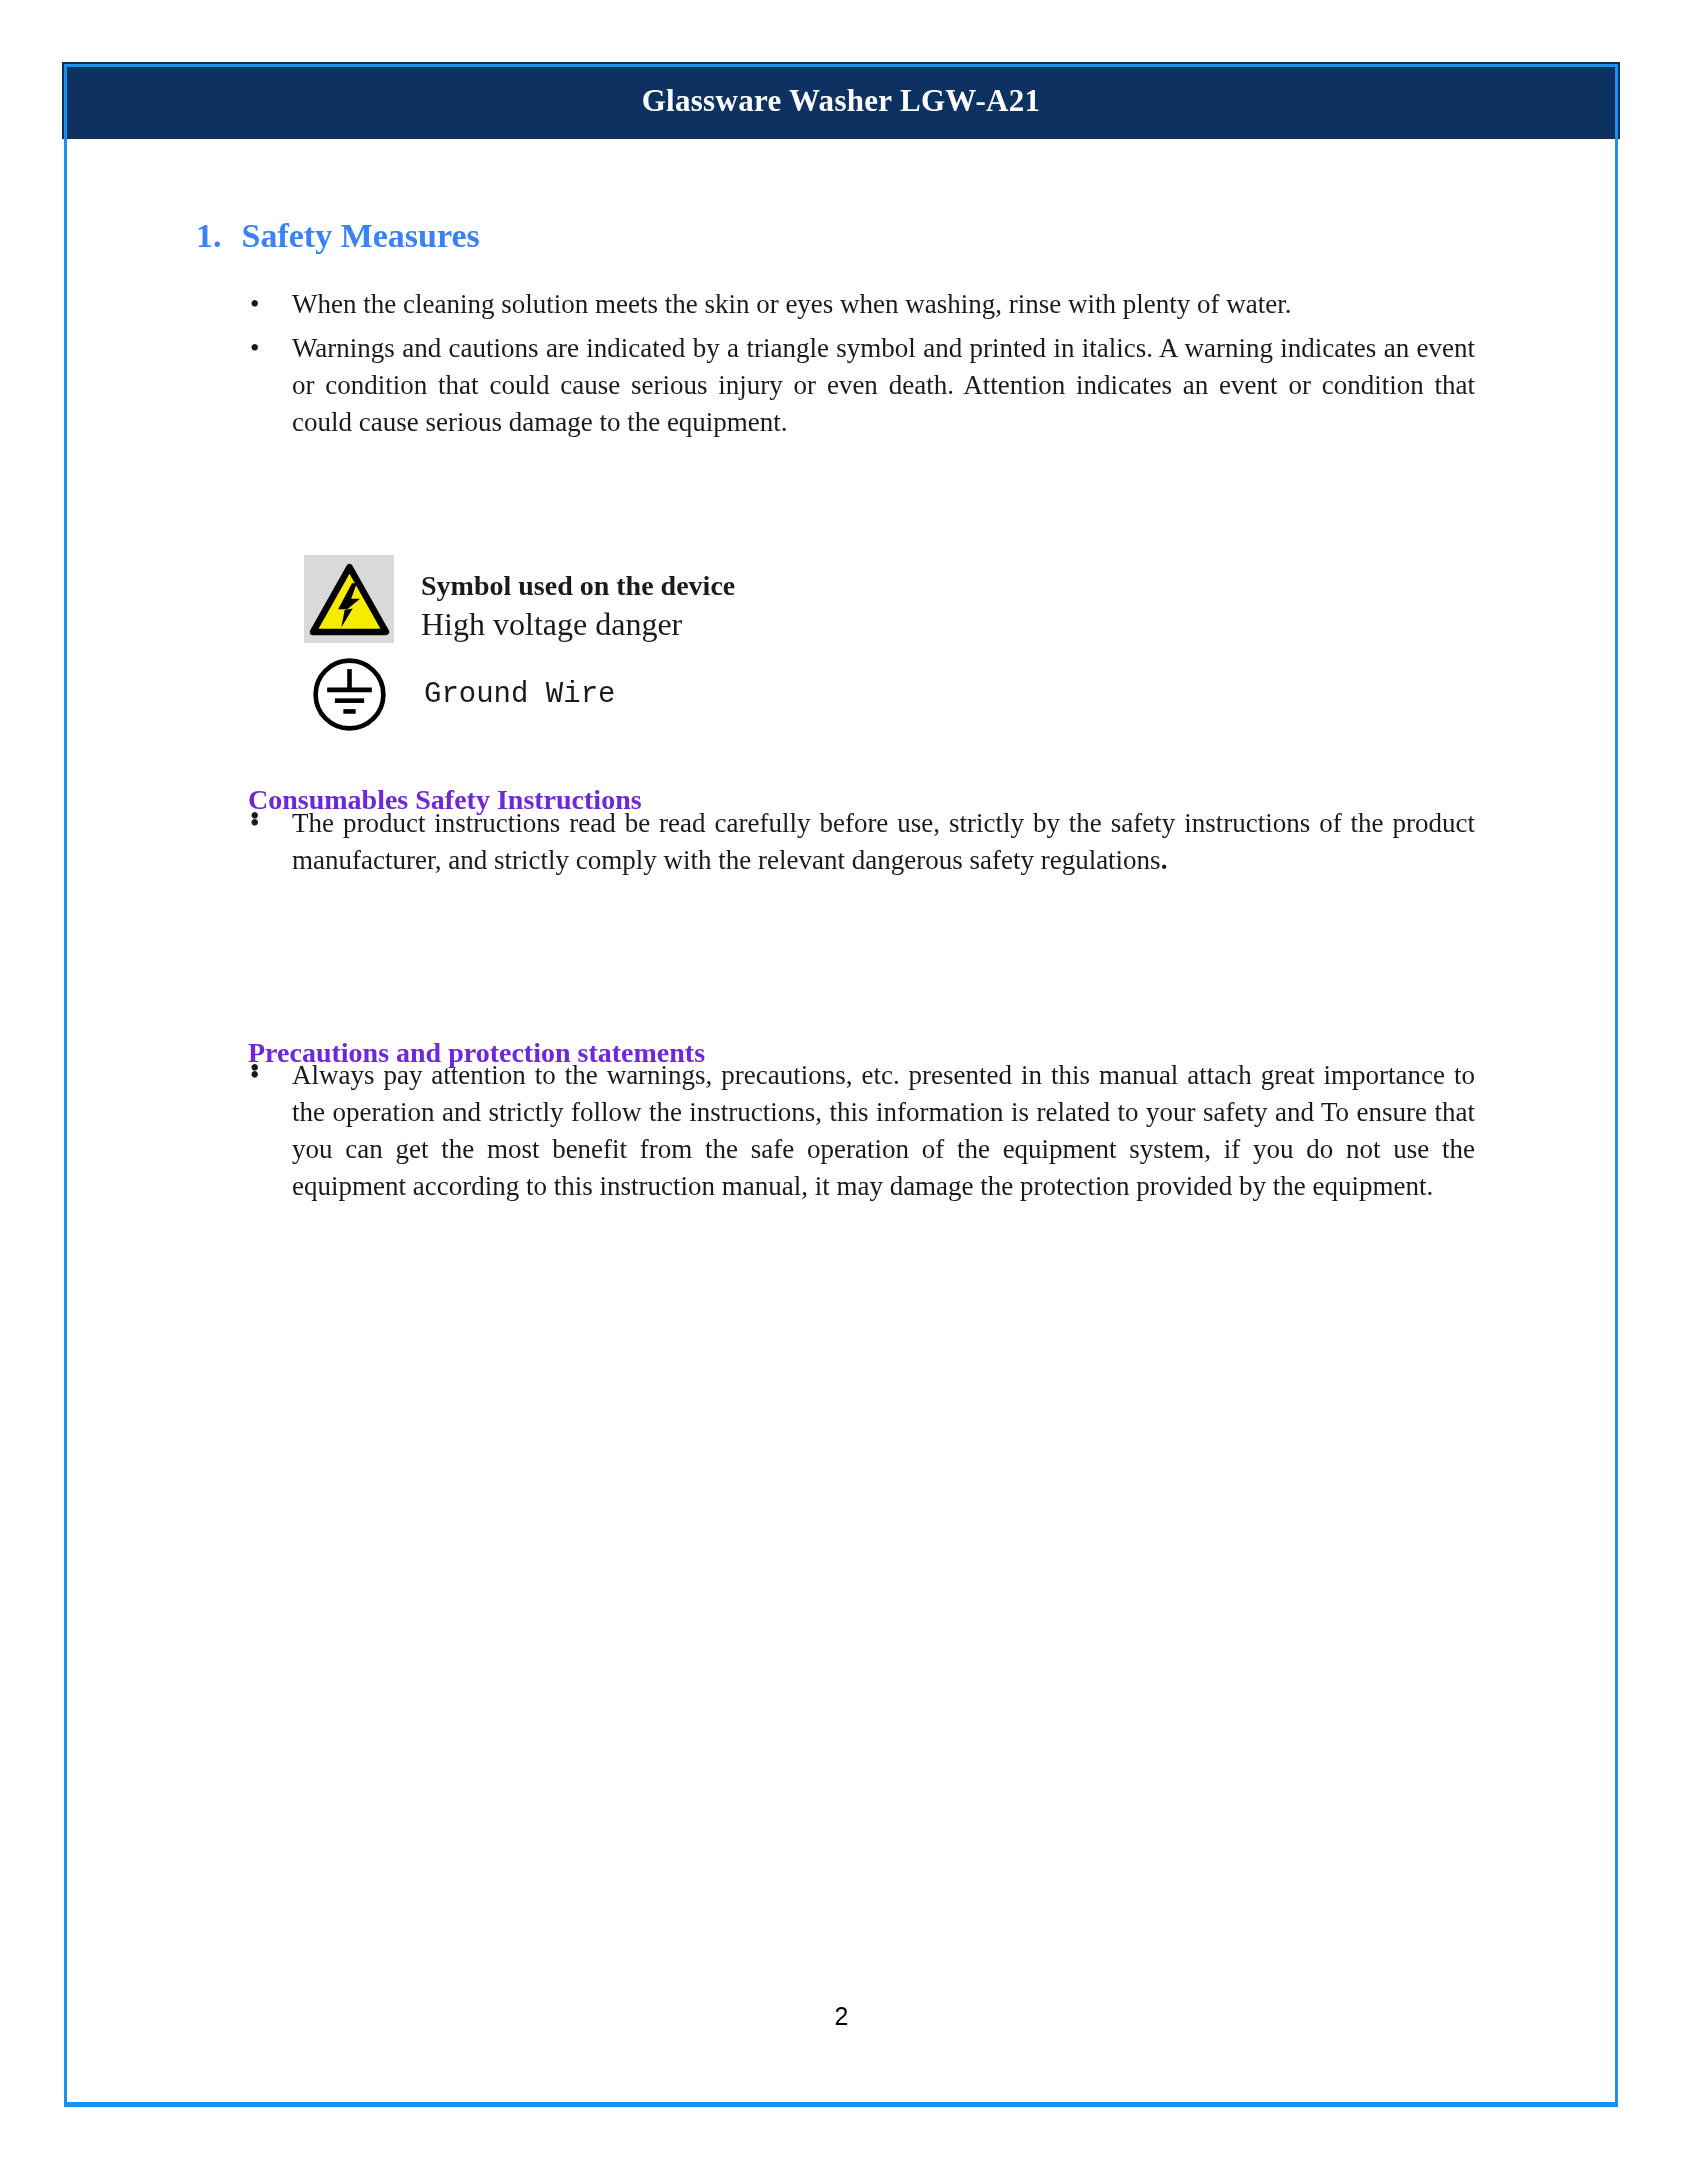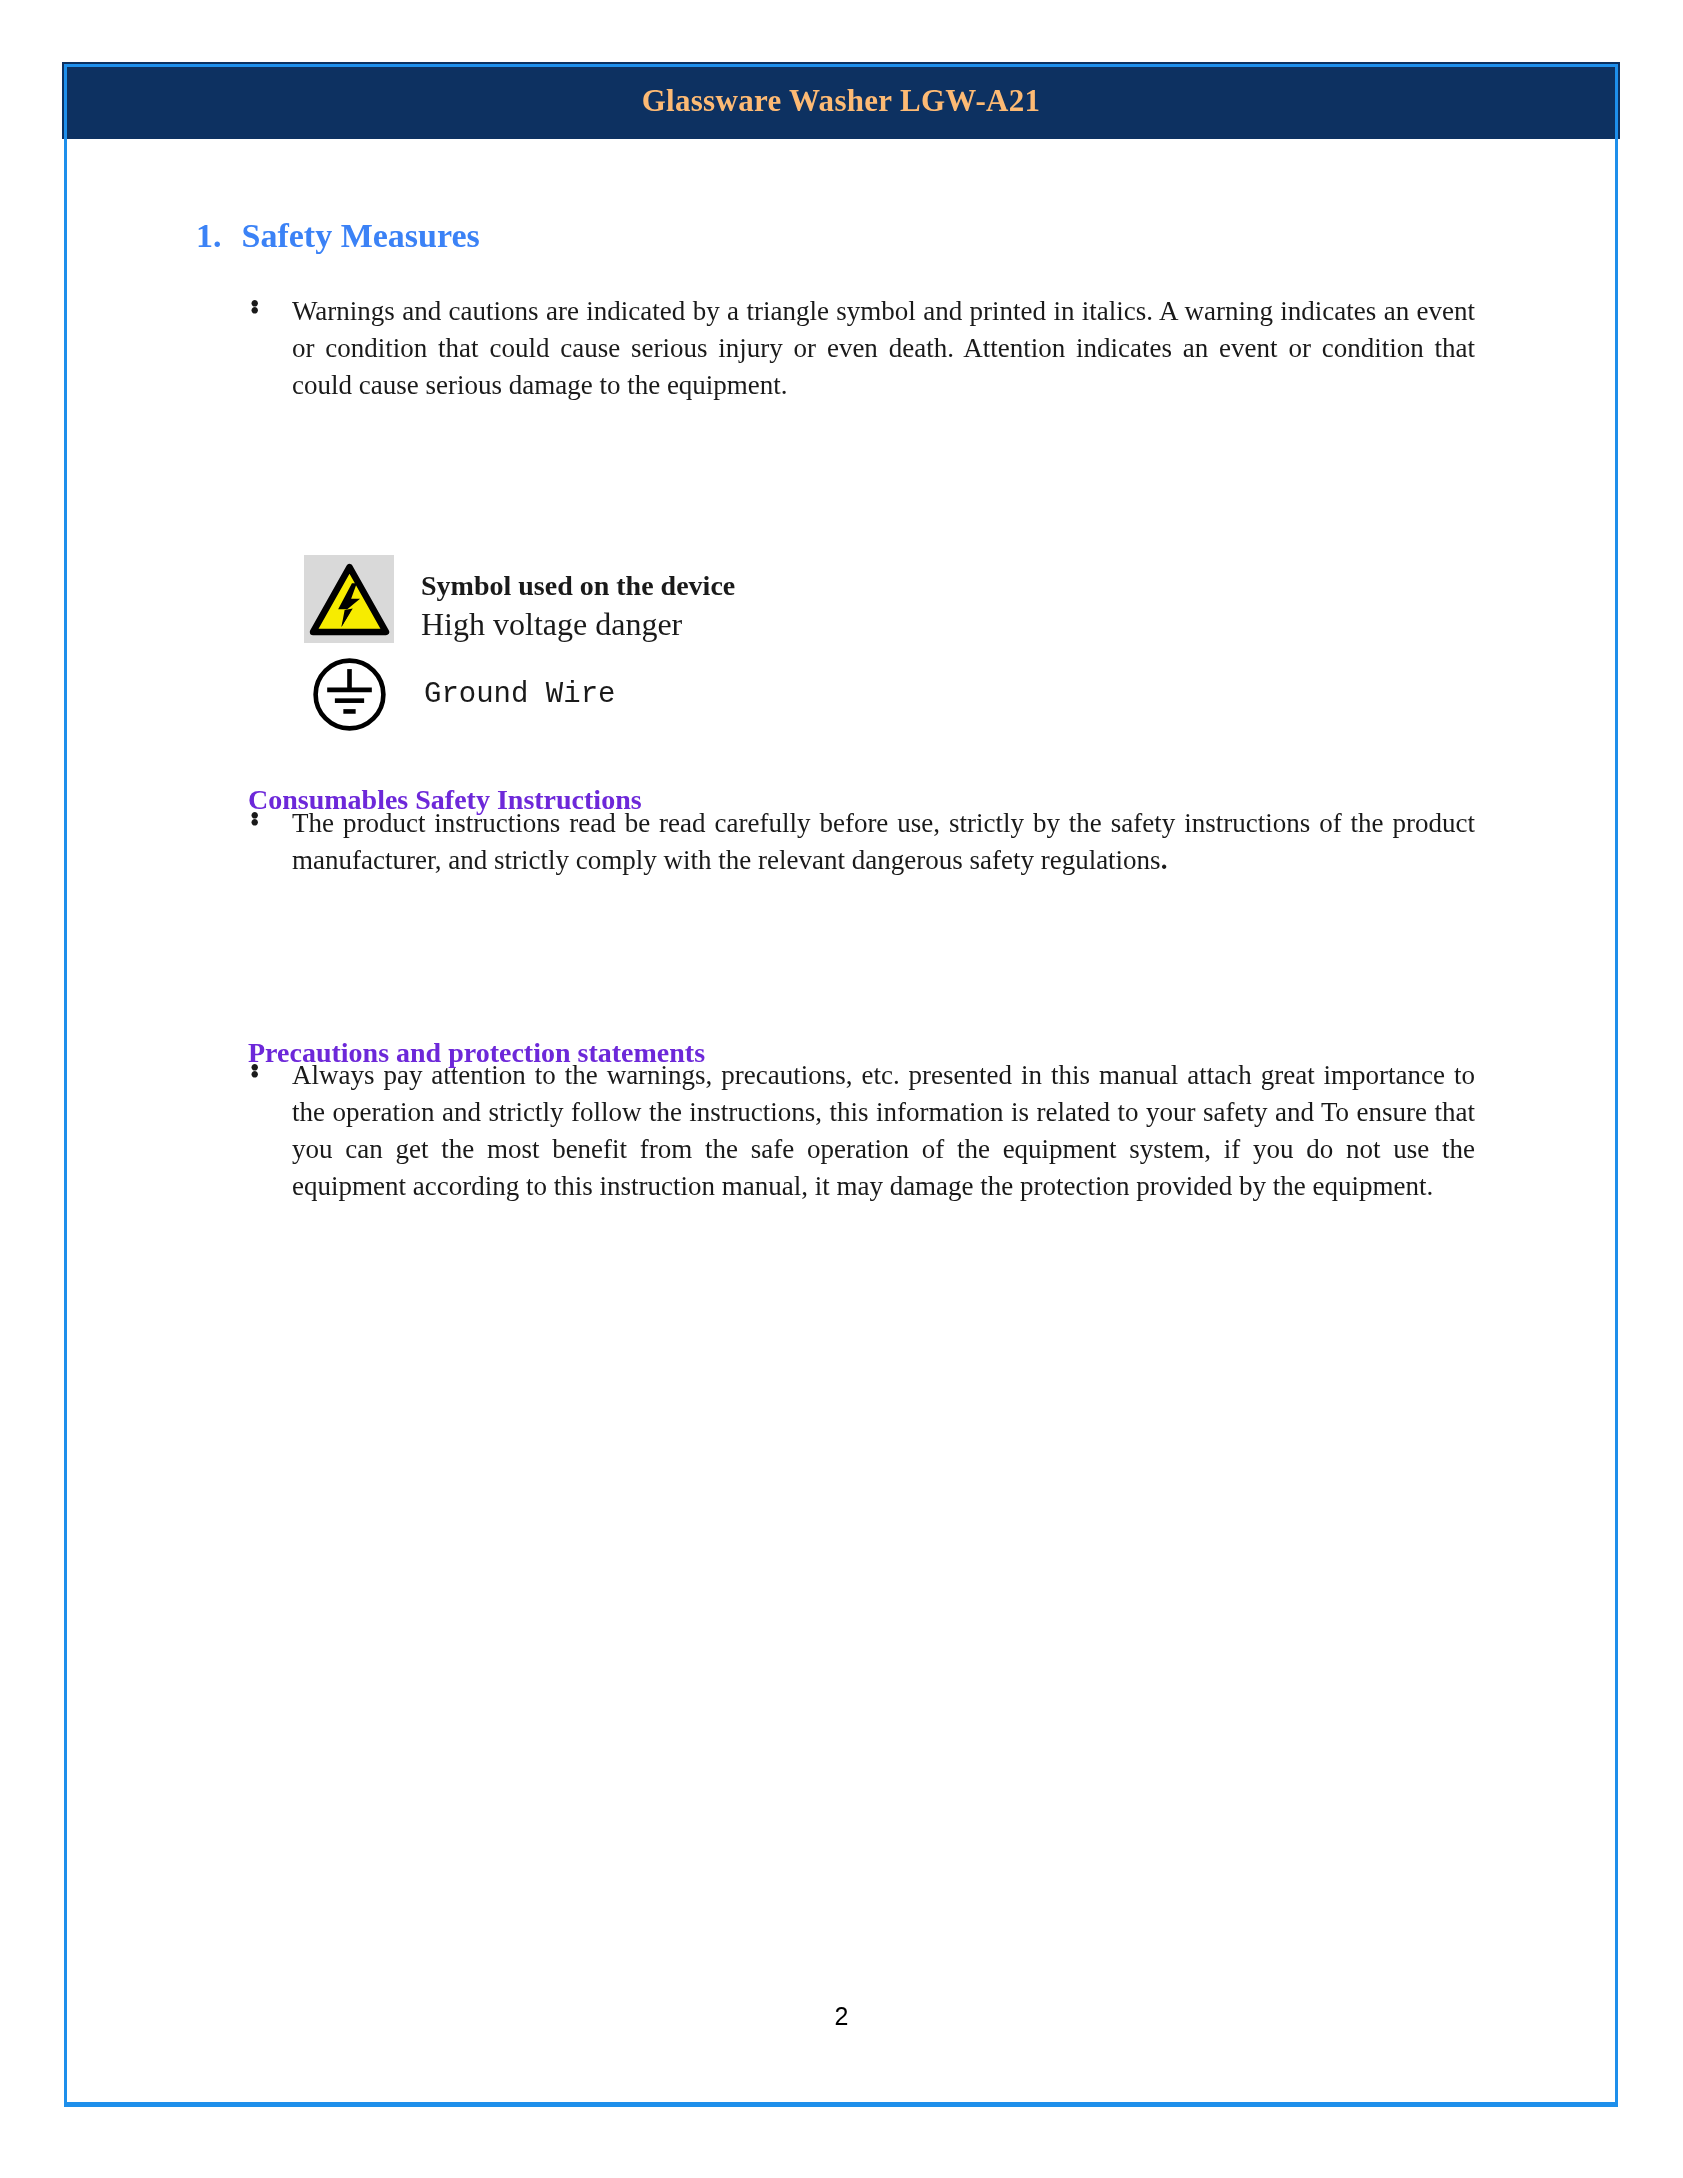--- a/index.html
+++ b/index.html
@@ -30,21 +30,21 @@
   .header-bar {
     position: absolute;
     left: 0; top: 0;
     width: 100%; height: 77px;
     background: #0d3161;
     display: flex;
     align-items: center;
     justify-content: center;
   }
   .header-title {
-    color: #fdba74;
+    color: #ffffff;
     font-weight: bold;
     font-size: 31px;
     letter-spacing: 0.3px;
   }
 
   
   .section-title {
     position: absolute;
     left: 196px; top: 194px;
     font-size: 34px;
@@ -142,20 +142,21 @@
   <div class="header-bar">
     <span class="header-title">Glassware Washer LGW-A21</span>
   </div>
 </div>
 
 <h1 class="section-title"><span class="section-number">1.</span><span>Safety Measures</span></h1>
 
 <ul class="blist list-intro">
   <li>
     <span class="bullet-marker">•</span>
+    <span>When the cleaning solution meets the skin or eyes when washing, rinse with plenty of water.</span>
   </li>
   <li>
     <span class="bullet-marker">•</span>
     <span>Warnings and cautions are indicated by a triangle symbol and printed in italics. A warning indicates an event or condition that could cause serious injury or even death. Attention indicates an event or condition that could cause serious damage to the equipment.</span>
   </li>
 </ul>
 
 <div class="hv-row">
   <div class="hv-icon-box">
     <svg width="81" height="75" viewBox="0 0 100 92">

